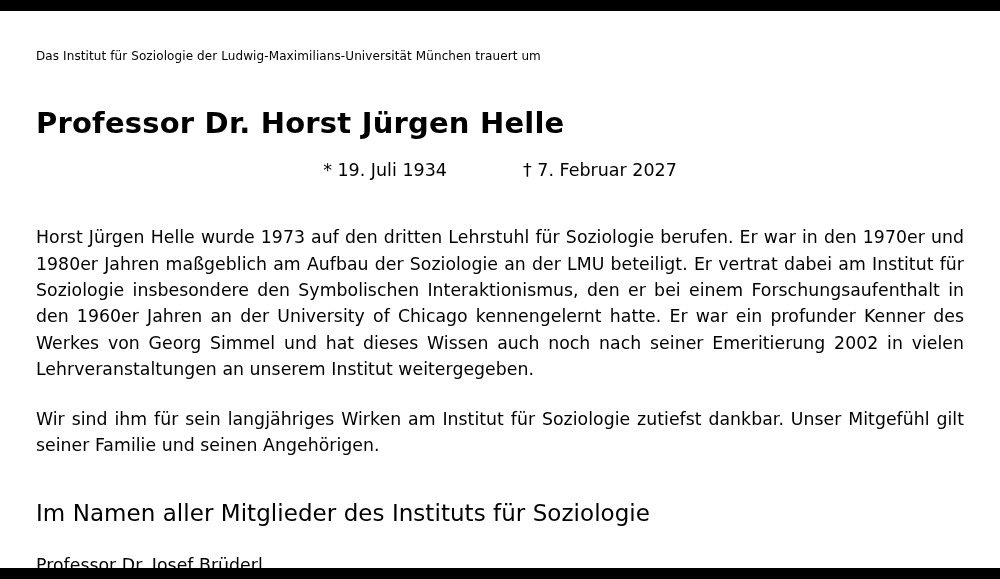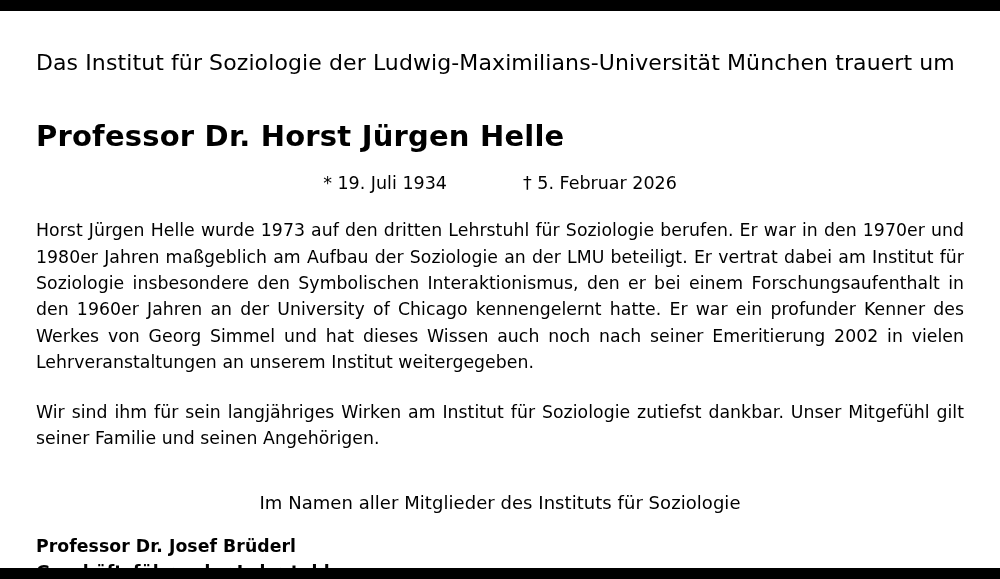--- a/index.html
+++ b/index.html
@@ -18,21 +18,21 @@
     position: relative;
     width: 1000px;
     height: 579px;
     box-sizing: border-box;
     background: #ffffff;
     border-top: 11px solid #000000;
     border-bottom: 11px solid #000000;
     padding: 30px 36px 0 36px;
   }
   .intro-line {
-    font-size: 22px;
+    font-size: 12px;
     line-height: 1.3;
     letter-spacing: 0.1px;
     margin: 8px 0 0 0;
   }
   .name-block {
     text-align: left;
     margin-top: 41px;
   }
   .deceased-name {
     font-size: 29px;
@@ -45,57 +45,56 @@
     display: flex;
     justify-content: center;
     align-items: baseline;
     gap: 76px;
     font-size: 17.5px;
   }
   .date-item {
     white-space: nowrap;
   }
   .body-text {
-    margin-top: 24px;
+    margin-top: 44px;
     font-size: 17.3px;
     line-height: 1.52;
     text-align: justify;
     text-justify: inter-word;
     letter-spacing: 0.05px;
   }
   .body-text.second {
     margin-top: 24px;
   }
   .closing {
     margin-top: 37px;
-    font-size: 18px;
+    font-size: 23px;
     line-height: 1.5;
     letter-spacing: 0.05px;
-    text-align: center;
   }
   .signature-name,
   .signature-role {
-    font-weight: bold;
+    font-weight: normal;
     font-size: 17.3px;
     line-height: 1.5;
     letter-spacing: 0.05px;
   }
 </style>
 </head>
 <body>
 
 <div class="obituary">
 
   <p class="intro-line">Das Institut für Soziologie der Ludwig-Maximilians-Universität München trauert um</p>
 
   <div class="name-block">
     <div class="deceased-name">Professor Dr. Horst Jürgen Helle</div>
     <div class="dates-row">
       <span class="date-item">* 19. Juli 1934</span>
-      <span class="date-item">† 5. Februar 2026</span>
+      <span class="date-item">† 7. Februar 2027</span>
     </div>
   </div>
 
   <p class="body-text">Horst Jürgen Helle wurde 1973 auf den dritten Lehrstuhl für Soziologie berufen. Er war in den 1970er und 1980er Jahren maßgeblich am Aufbau der Soziologie an der LMU beteiligt. Er vertrat dabei am Institut für Soziologie insbesondere den Symbolischen Interaktionismus, den er bei einem Forschungsaufenthalt in den 1960er Jahren an der University of Chicago kennengelernt hatte. Er war ein profunder Kenner des Werkes von Georg Simmel und hat dieses Wissen auch noch nach seiner Emeritierung 2002 in vielen Lehrveranstaltungen an unserem Institut weitergegeben.</p>
 
   <p class="body-text second">Wir sind ihm für sein langjähriges Wirken am Institut für Soziologie zutiefst dankbar. Unser Mitgefühl gilt seiner Familie und seinen Angehörigen.</p>
 
   <p class="closing">Im Namen aller Mitglieder des Instituts für Soziologie</p>
 
   <div class="signature-name">Professor Dr. Josef Brüderl</div>

